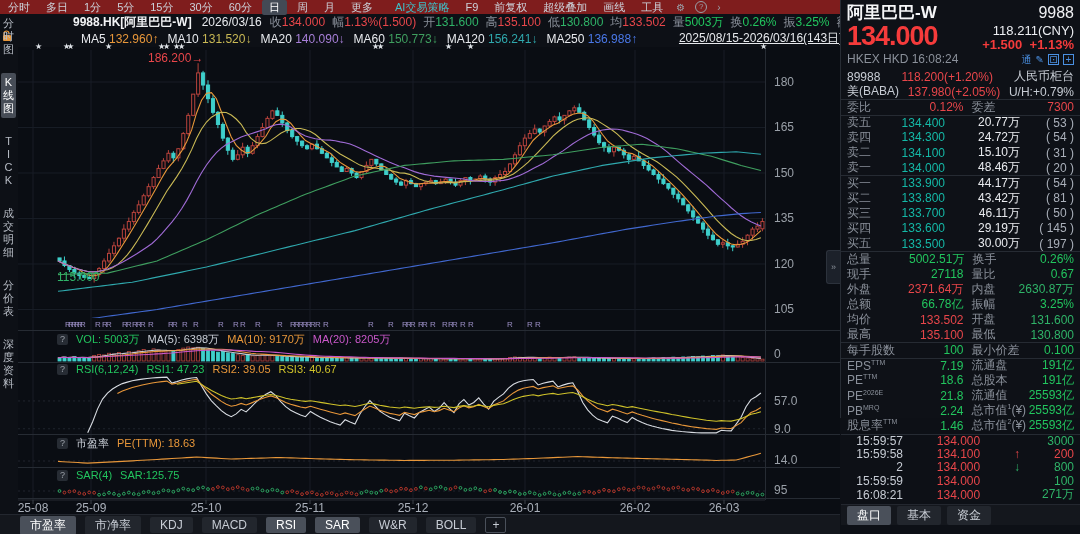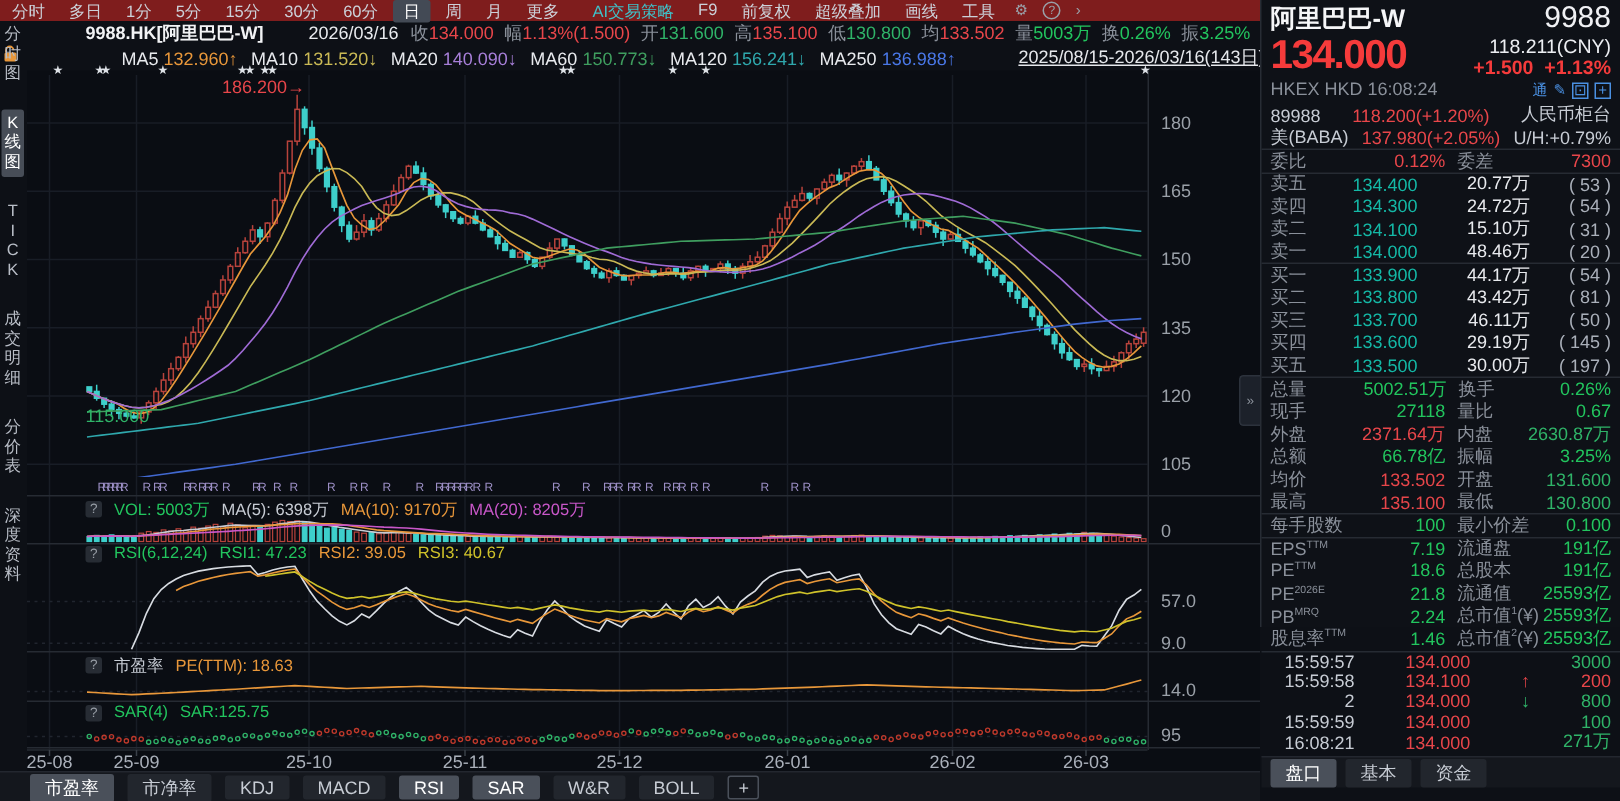--- a/index.html
+++ b/index.html
@@ -8,23 +8,23 @@
   svg{position:absolute;left:0;top:0;z-index:1;}
   .ovl{position:absolute;z-index:2;}
   
   .topbar{left:0;top:0;width:840px;height:14px;background:#7f1d1d;display:flex;align-items:center;font-size:11px;color:#ccd1d9;white-space:nowrap;}
   .ptab{padding:0 8px;cursor:default;}
   .ptab.sel{background:#434a55;color:#fff;border-radius:2px;margin:0 2px;padding:0 7px;}
   .tb-right{display:flex;align-items:center;margin-left:6px;}
   .tb-right .ptab.ai{color:#3fc1c9;}
   .tb-ic{color:#9aa0a8;margin:0 5px;font-size:10px;}
   .circ{display:inline-block;width:10px;height:10px;line-height:10px;text-align:center;border:1px solid #9aa0a8;border-radius:50%;font-size:8px;}
-  .inforow{left:0;top:14px;width:840px;height:16px;display:flex;align-items:center;font-size:12px;white-space:nowrap;}
+  .inforow{left:16px;top:14px;width:840px;height:16px;display:flex;align-items:center;font-size:12px;white-space:nowrap;}
   .inforow .sym{color:#f2f3f5;font-weight:bold;margin-left:57px;margin-right:10px;}
-  .inforow .dt{color:#e8eaee;margin-right:8px;margin-left:20px;}
+  .inforow .dt{color:#e8eaee;margin-right:8px;}
   .kv{margin-right:7px;}
   .kv .k{color:#8a909a;}
   .marow{left:0;top:30px;width:840px;height:17px;display:flex;align-items:center;font-size:12px;white-space:nowrap;padding-left:24px;}
   .marow .mi{margin-right:9px;margin-left:0;color:#e8eaee;}
   .marow .mi:first-child{margin-left:57px;}
   .rangebox{margin-left:auto;margin-right:6px;display:flex;align-items:center;color:#e6e8ec;text-decoration:underline;font-size:12px;}
   .caret{color:#9aa0a8;font-size:9px;margin:0 3px;}
   .c-red{color:#e8464a;} .c-green{color:#2fb368;} .c-w{color:#22c55e;} .c-w2{color:#c7ccd4;}
   .c-o{color:#e8973a;} .c-y{color:#cfc22a;} .c-mag{color:#c957c9;}
   .c-ma5{color:#e8973a;} .c-ma10{color:#c9b955;} .c-ma20{color:#a77fd8;} .c-ma60{color:#3f9e5f;} .c-ma120{color:#2fa8ad;} .c-ma250{color:#4a78e8;}
@@ -42,21 +42,21 @@
   .itab{font-size:12px;color:#c7ccd4;background:#22262d;padding:1px 10px;margin-left:9px;border-radius:2px;cursor:default;}
   .itab:first-child{margin-left:20px;}
   .itab.sel{background:#4a505a;color:#fff;}
   .itab.plus{padding:0 6px;border:1px solid #4a505a;background:transparent;}
   .expander{left:826px;top:250px;width:13px;height:32px;background:#1c212a;border:1px solid #2c323c;border-right:none;border-radius:3px 0 0 3px;color:#8a909a;font-size:9px;display:flex;align-items:center;justify-content:center;}
   
   .panel{left:840px;top:0;width:240px;height:418px;background:#0e1117;border-left:1px solid #272c34;box-sizing:border-box;font-size:12px;}
   .phead{padding:1px 6px 0 6px;}
   .prow1{display:flex;justify-content:space-between;align-items:baseline;}
   .pname{font-size:17px;font-weight:bold;color:#f5f6f8;}
-  .pcode{font-size:20px;color:#f0f1f4;}
+  .pcode{font-size:16px;color:#f0f1f4;}
   .prow2{display:flex;justify-content:space-between;margin-top:-2px;}
   .bigpx{font-size:27px;font-weight:bold;color:#f53b3b;letter-spacing:-1px;line-height:28px;}
   .pxr{text-align:right;line-height:13px;padding-top:2px;}
   .cny{color:#eceef2;font-size:13px;}
   .chg{color:#f53b3b;font-size:13px;font-weight:bold;}
   .prow3{display:flex;justify-content:space-between;color:#8a909a;font-size:12px;margin-top:0;}
   .hicons span{margin-left:4px;color:#4a90e2;font-size:10px;}
   .hicons .sq{display:inline-block;border:1px solid #4a90e2;width:9px;height:9px;line-height:9px;text-align:center;}
   .rows{margin-top:2px;}
   .rw{display:flex;align-items:center;padding:0 6px;box-sizing:border-box;height:15.2px;white-space:nowrap;}

